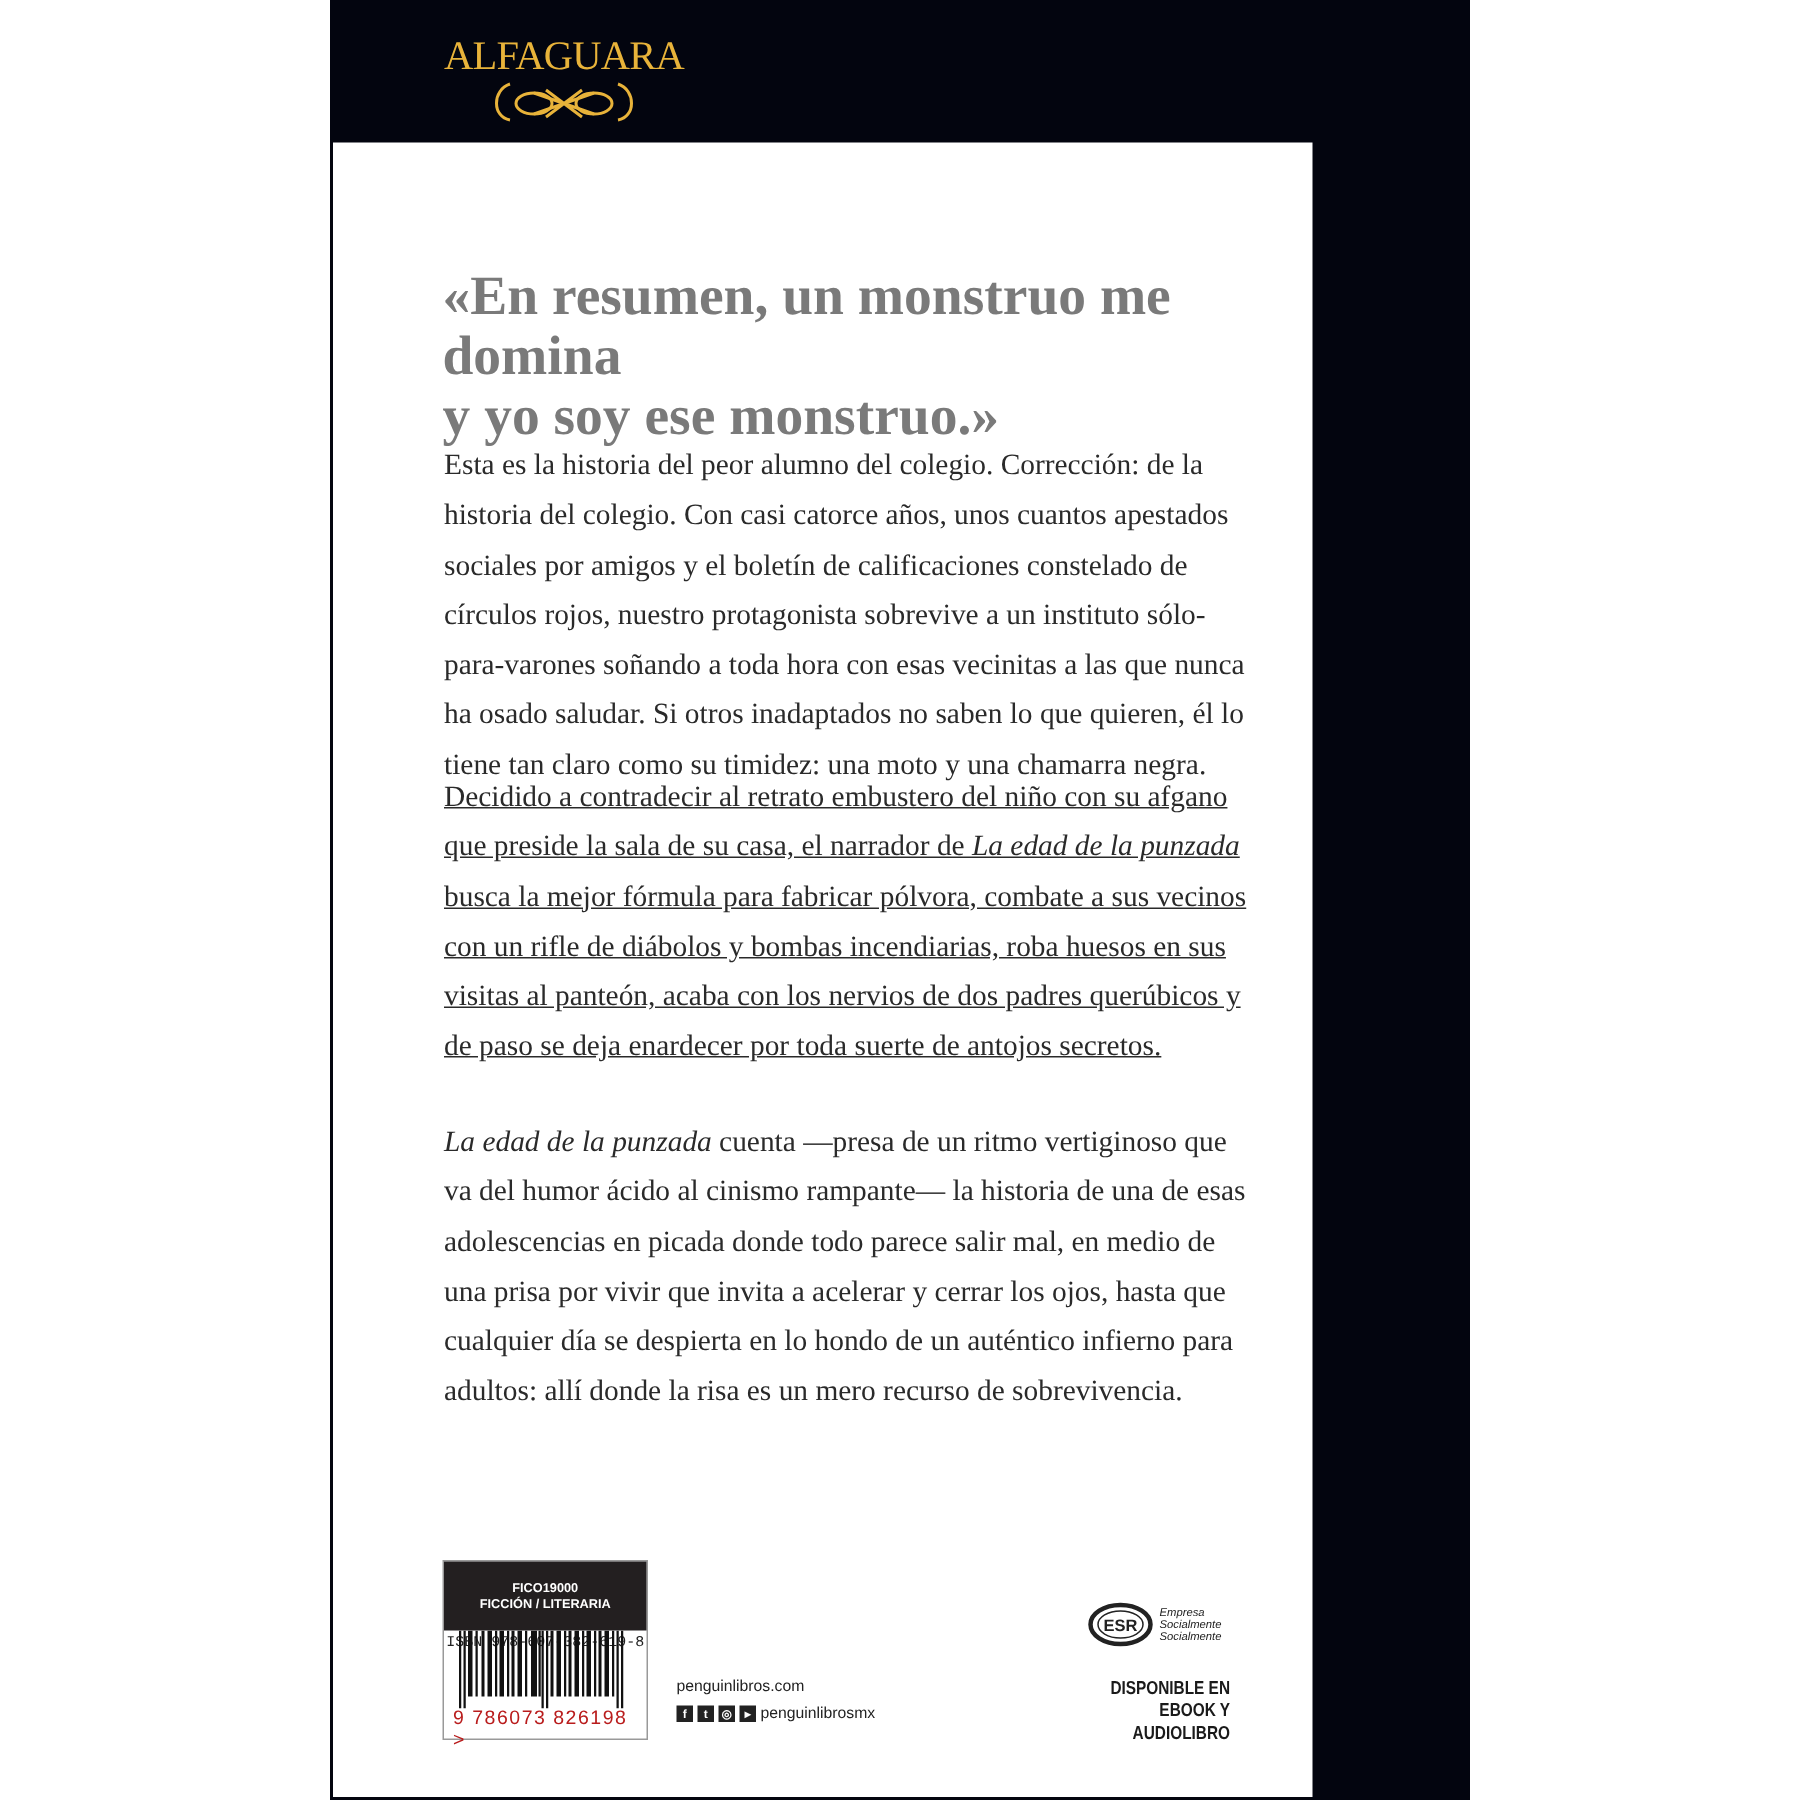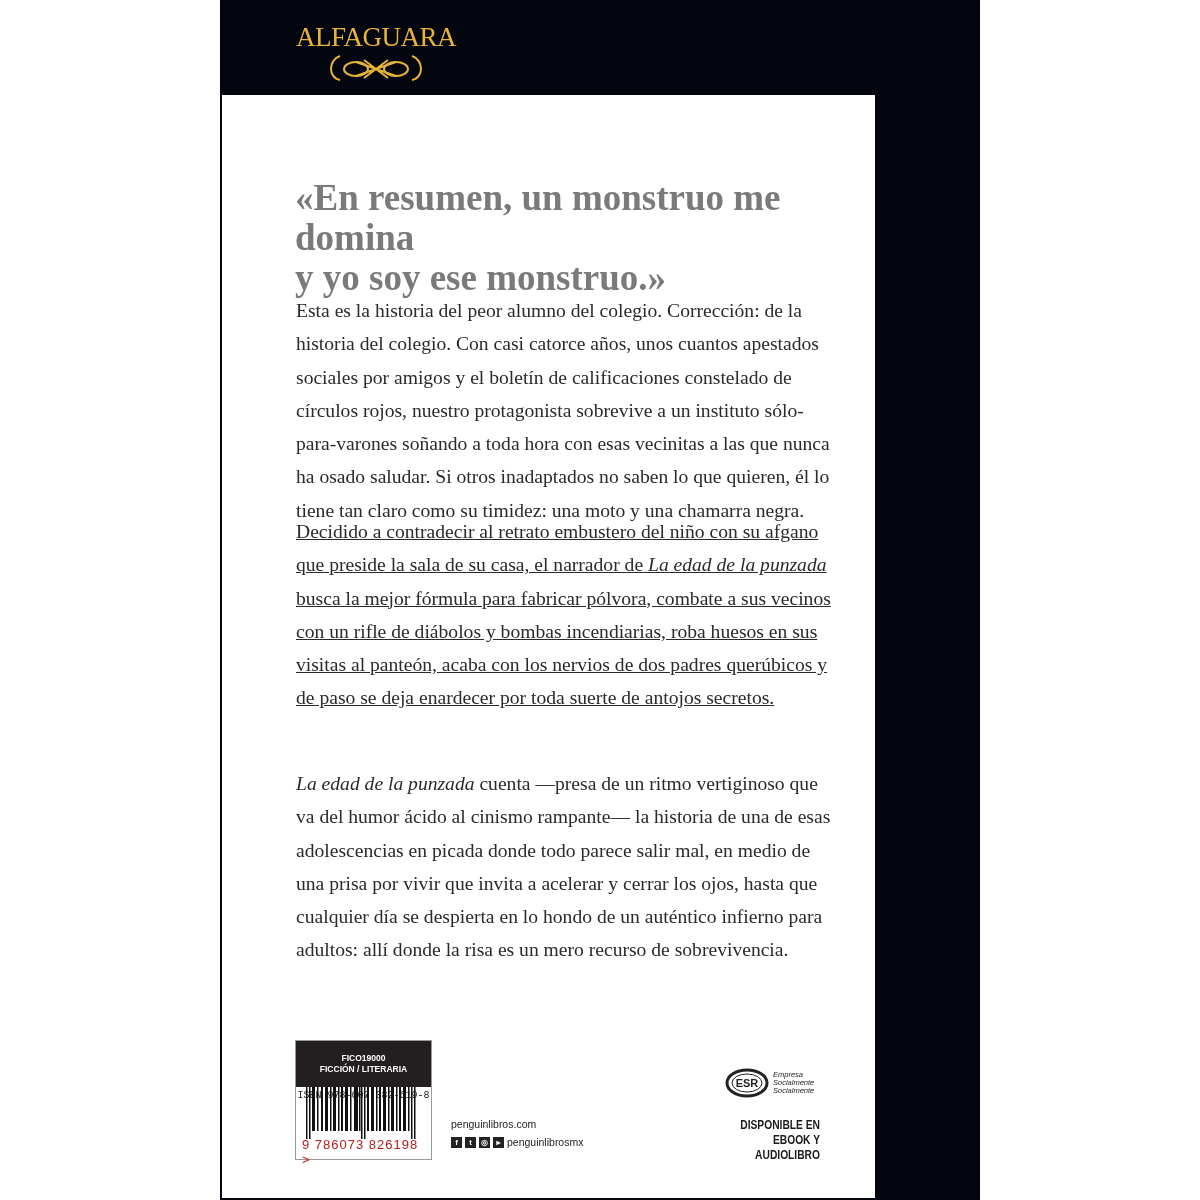--- a/index.html
+++ b/index.html
@@ -7,21 +7,21 @@
   .frame { position: absolute; left: 220px; top: 0; width: 760px; height: 1200px; background: #03050f; }
   .panel { position: absolute; left: 222px; top: 95px; width: 653px; height: 1103px; background: #ffffff; }
   .logo { position: absolute; left: 296px; top: 22px; width: 160px; height: 60px; }
   .logo-text { position: absolute; left: 0; top: 0; width: 160px; color: #e8b33a; font-family: "Liberation Serif", serif; font-size: 27px; letter-spacing: -0.5px; }
   .logo-orn { position: absolute; left: 30px; top: 30px; }
   .quote { position: absolute; left: 295px; top: 138px; width: 560px; color: #7a7a7a; font-size: 37px; line-height: 40px; font-weight: bold; margin-top: 40px; }
   .para { position: absolute; left: 296px; width: 540px; color: #2a2a2a; font-size: 19.6px; line-height: 33.3px; margin: 0; }
   .para i { font-style: italic; }
   .p1 { top: 254px; margin-top: 40px; }
   .p2 { top: 515px; text-decoration: underline; }
-  .p3 { top: 745px; margin-top: 22px; }
+  .p3 { top: 745px; }
   .bc-box { position: absolute; left: 295px; top: 1040px; width: 137px; height: 120px; border: 1px solid #999; background: #fff; box-sizing: border-box; }
   .bc-head { background: #231f20; color: #fff; font-family: "Liberation Sans", sans-serif; font-weight: bold; font-size: 8.5px; text-align: center; line-height: 11px; padding: 12px 0; }
   .bc-isbn { font-family: "Liberation Mono", monospace; font-size: 10px; text-align: center; margin-top: 3px; color: #222; }
   .bc-bars { position: absolute; left: 10px; top: 46px; width: 112px; height: 52px; }
   .bc-num { position: absolute; left: 6px; top: 96px; font-family: "Liberation Sans", sans-serif; font-size: 13px; color: #b91c1c; letter-spacing: 1px; background: transparent; }
   .web { position: absolute; left: 451px; top: 1118px; font-family: "Liberation Sans", sans-serif; font-size: 10.5px; color: #222; }
   .social { position: absolute; left: 451px; top: 1136px; display: flex; align-items: center; gap: 3px; font-family: "Liberation Sans", sans-serif; font-size: 10.5px; color: #222; }
   .sq { width: 11px; height: 11px; background: #222; color: #fff; font-size: 8px; line-height: 11px; text-align: center; font-weight: bold; display: inline-block; }
   .esr { position: absolute; left: 725px; top: 1068px; display: flex; align-items: center; gap: 4px; }
   .esr-text { font-family: "Liberation Sans", sans-serif; font-style: italic; font-size: 7.5px; line-height: 8px; color: #222; }

